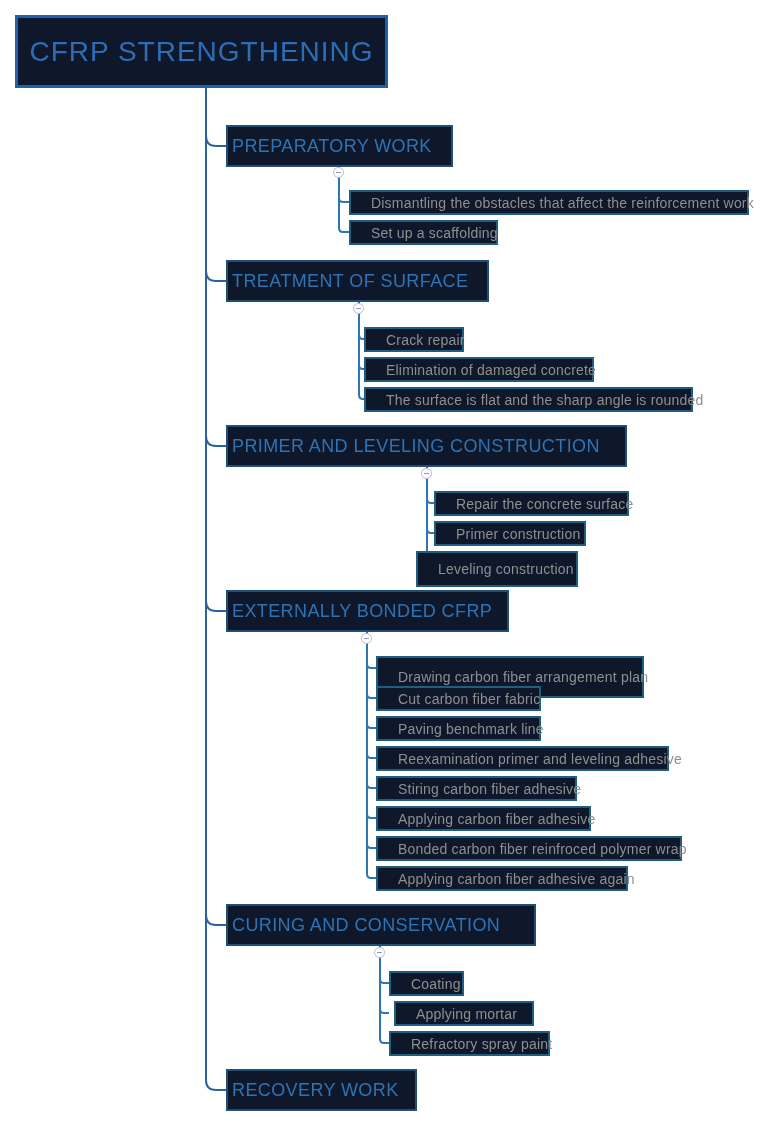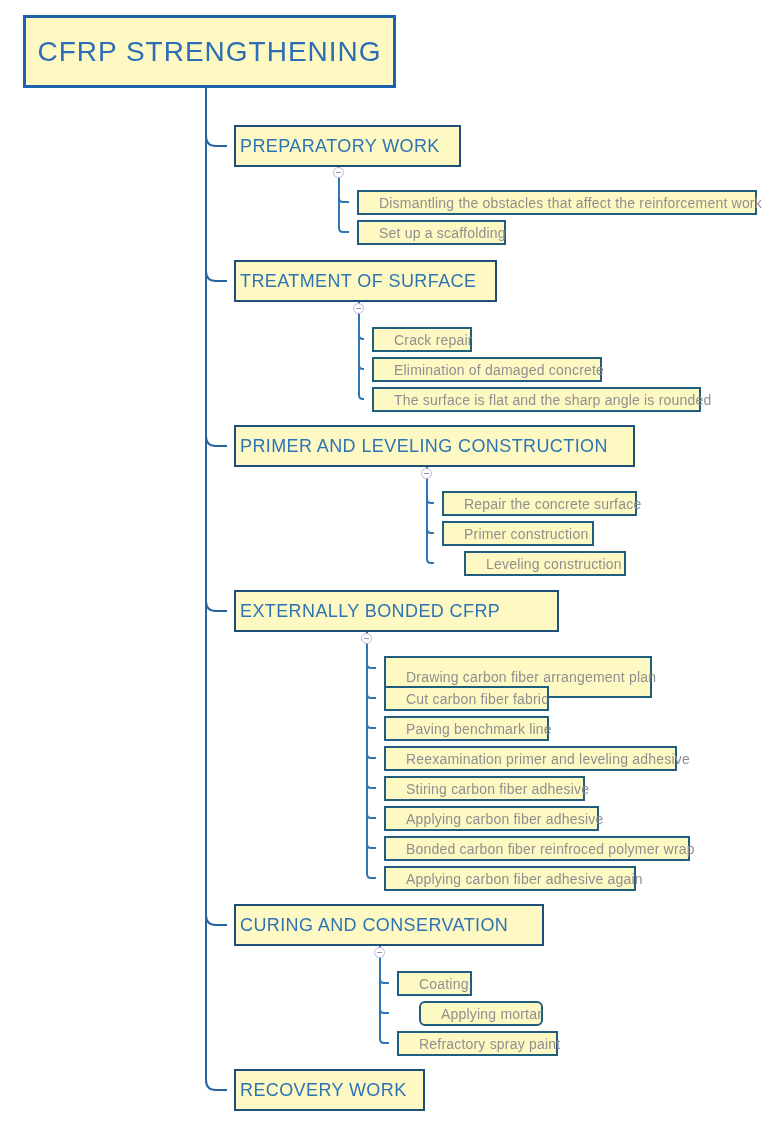--- a/index.html
+++ b/index.html
@@ -19,23 +19,22 @@
   body{background:#e8e8e8;font-family:"Liberation Sans",sans-serif;}
   .canvas{
     position:relative;width:766px;height:1130px;background:var(--bg);
     overflow:hidden;
   }
   .connectors{position:absolute;left:0;top:0;width:766px;height:1130px;}
   .connectors path{fill:none;stroke-width:2px;}
   .connectors path.trunk{stroke:var(--trunk-line);}
   .connectors path.kidline{stroke:var(--line);}
   .node{
-    position:absolute;display:flex;align-items:center;background:#fef9c3;
+    position:absolute;display:flex;align-items:center;background:#0f172a;
     white-space:nowrap;
-    margin-left:8px;
   }
   .node.root{
     border:3px solid var(--root-border);color:var(--root-text);
     font-size:28px;letter-spacing:1px;justify-content:center;
   }
   .node.branch{
     border:2.5px solid var(--branch-border);color:var(--branch-text);
     font-size:18px;letter-spacing:.4px;padding-left:4px;
   }
   .node.child{
@@ -100,34 +99,34 @@
   <div class="node branch" style="left:226px;top:260px;width:263px;height:42px;">TREATMENT OF SURFACE</div>
   <div class="collapse" style="left:353px;top:303px;"></div>
   <div class="node child" style="left:364px;top:327px;width:100px;height:25px;">Crack repair</div>
   <div class="node child" style="left:364px;top:357px;width:230px;height:25px;">Elimination of damaged concrete</div>
   <div class="node child" style="left:364px;top:387px;width:329px;height:25px;">The surface is flat and the sharp angle is rounded</div>
 
   <div class="node branch" style="left:226px;top:425px;width:401px;height:42px;">PRIMER AND LEVELING CONSTRUCTION</div>
   <div class="collapse" style="left:421px;top:468px;"></div>
   <div class="node child" style="left:434px;top:491px;width:195px;height:25px;">Repair the concrete surface</div>
   <div class="node child" style="left:434px;top:521px;width:152px;height:25px;text-align:center;">Primer construction</div>
-  <div class="node child" style="left:456px;top:551px;width:162px;height:25px;">Leveling construction</div>
+  <div class="node child" style="left:416px;top:551px;width:162px;height:36px;">Leveling construction</div>
 
-  <div class="node branch" style="left:226px;top:590px;width:325px;height:42px;">EXTERNALLY BONDED CFRP</div>
+  <div class="node branch" style="left:226px;top:590px;width:283px;height:42px;">EXTERNALLY BONDED CFRP</div>
   <div class="collapse" style="left:361px;top:633px;"></div>
   <div class="node child" style="left:376px;top:656px;width:268px;height:42px;">Drawing carbon fiber arrangement plan</div>
   <div class="node child" style="left:376px;top:686px;width:165px;height:25px;">Cut carbon fiber fabric</div>
   <div class="node child" style="left:376px;top:716px;width:165px;height:25px;">Paving benchmark line</div>
   <div class="node child" style="left:376px;top:746px;width:293px;height:25px;">Reexamination primer and leveling adhesive</div>
   <div class="node child" style="left:376px;top:776px;width:201px;height:25px;">Stiring carbon fiber adhesive</div>
   <div class="node child" style="left:376px;top:806px;width:215px;height:25px;">Applying carbon fiber adhesive</div>
   <div class="node child" style="left:376px;top:836px;width:306px;height:25px;">Bonded carbon fiber reinfroced polymer wrap</div>
   <div class="node child" style="left:376px;top:866px;width:252px;height:25px;">Applying carbon fiber adhesive again</div>
 
   <div class="node branch" style="left:226px;top:904px;width:310px;height:42px;">CURING AND CONSERVATION</div>
   <div class="collapse" style="left:374px;top:947px;"></div>
   <div class="node child" style="left:389px;top:971px;width:75px;height:25px;">Coating</div>
-  <div class="node child" style="left:411px;top:1001px;width:124px;height:25px;border-radius:6px;">Applying mortar</div>
+  <div class="node child" style="left:394px;top:1001px;width:140px;height:25px;">Applying mortar</div>
   <div class="node child" style="left:389px;top:1031px;width:161px;height:25px;">Refractory spray paint</div>
 
   <div class="node branch" style="left:226px;top:1069px;width:191px;height:42px;">RECOVERY WORK</div>
 
 </div>
 
 </body></html>

